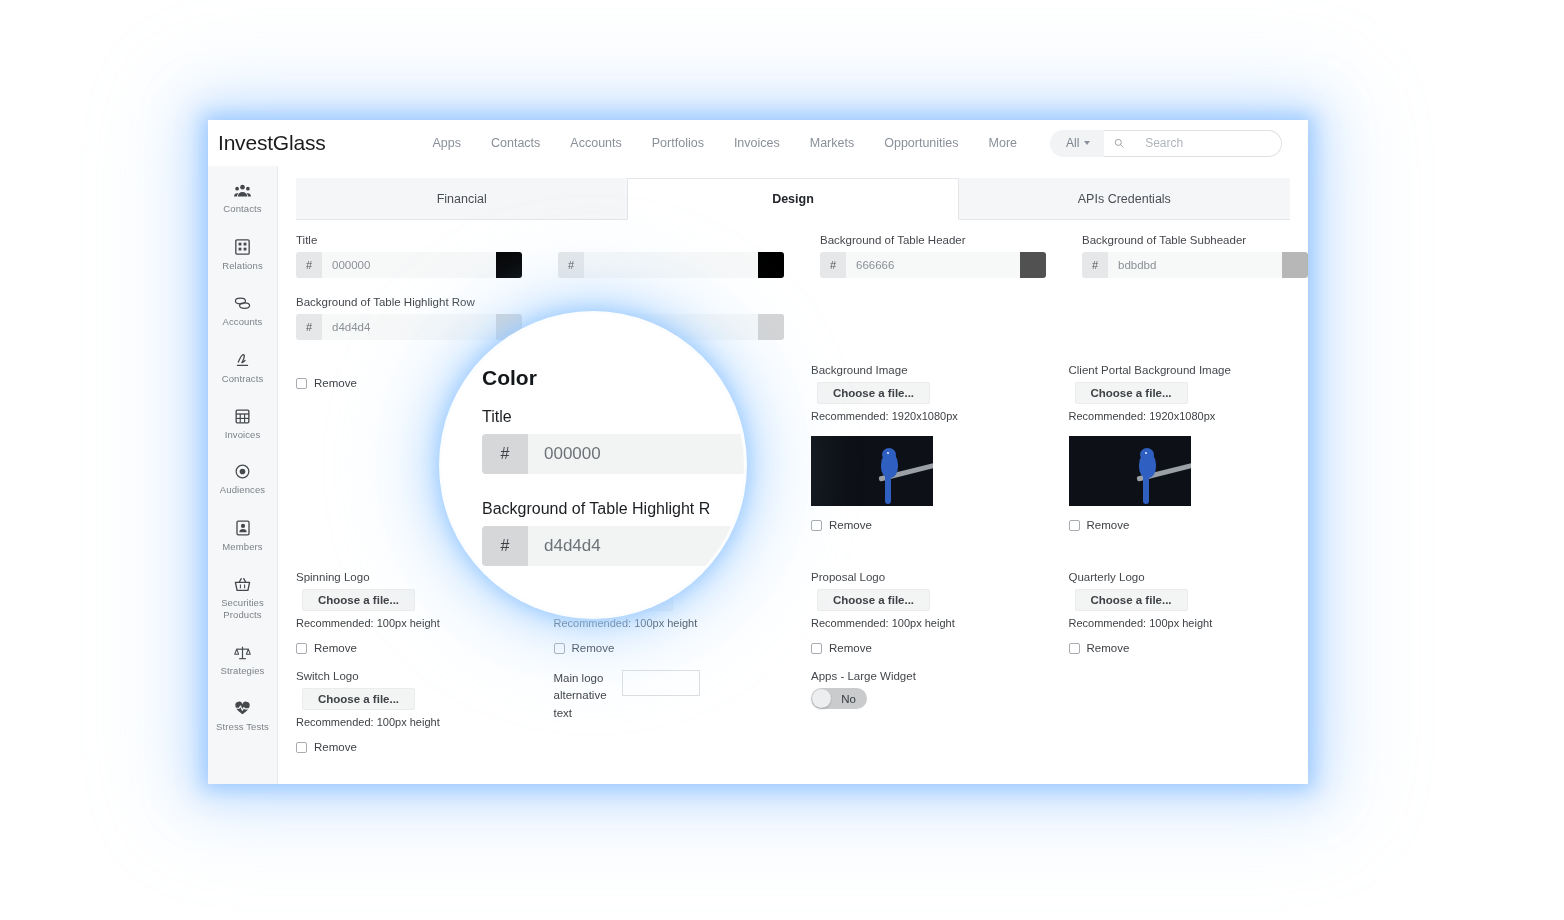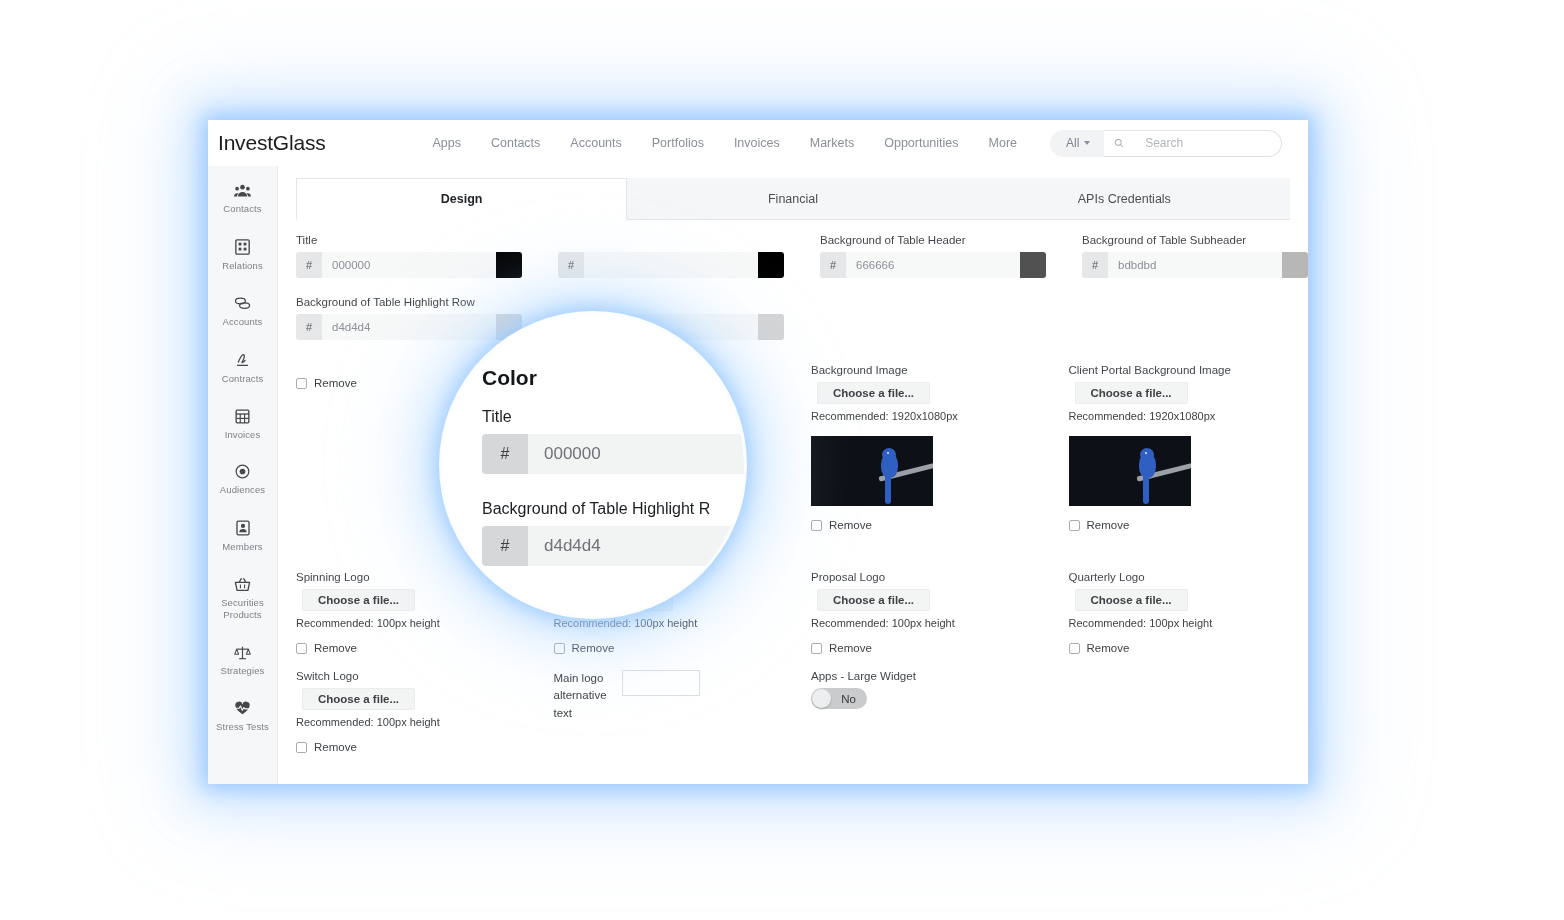--- a/index.html
+++ b/index.html
@@ -378,22 +378,22 @@
               <path d="M2 8.6h4l1.6-2.6 2.2 5 1.8-3.2 1.4 1.6H18" fill="none" stroke="#ffffff" stroke-width="1.3" stroke-linecap="round" stroke-linejoin="round"></path>
             </svg>
         </span>
         <span class="side-label">Stress Tests</span>
       </div>
     </div>
 
     <div id="main">
 
       <div id="tabs">
+        <div class="tab">Financial</div>
         <div class="tab active">Design</div>
-        <div class="tab">Financial</div>
         <div class="tab">APIs Credentials</div>
       </div>
 
       <div id="form-area">
 
         <div class="grid4">
           <div>
             <label class="field-label">Title</label>
             <div class="color-row">
               <div class="hash">#</div>

